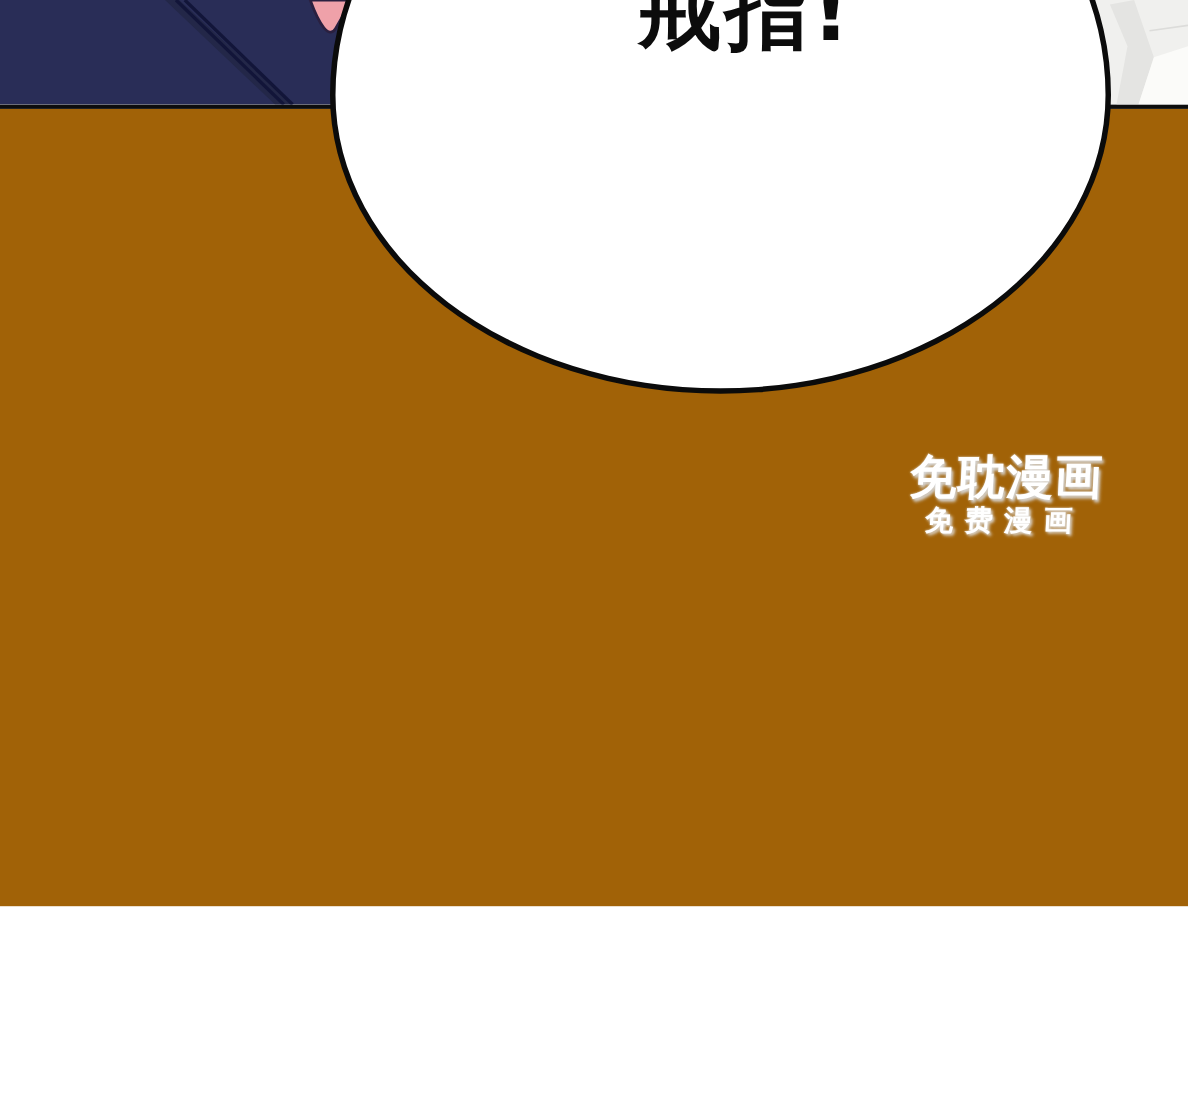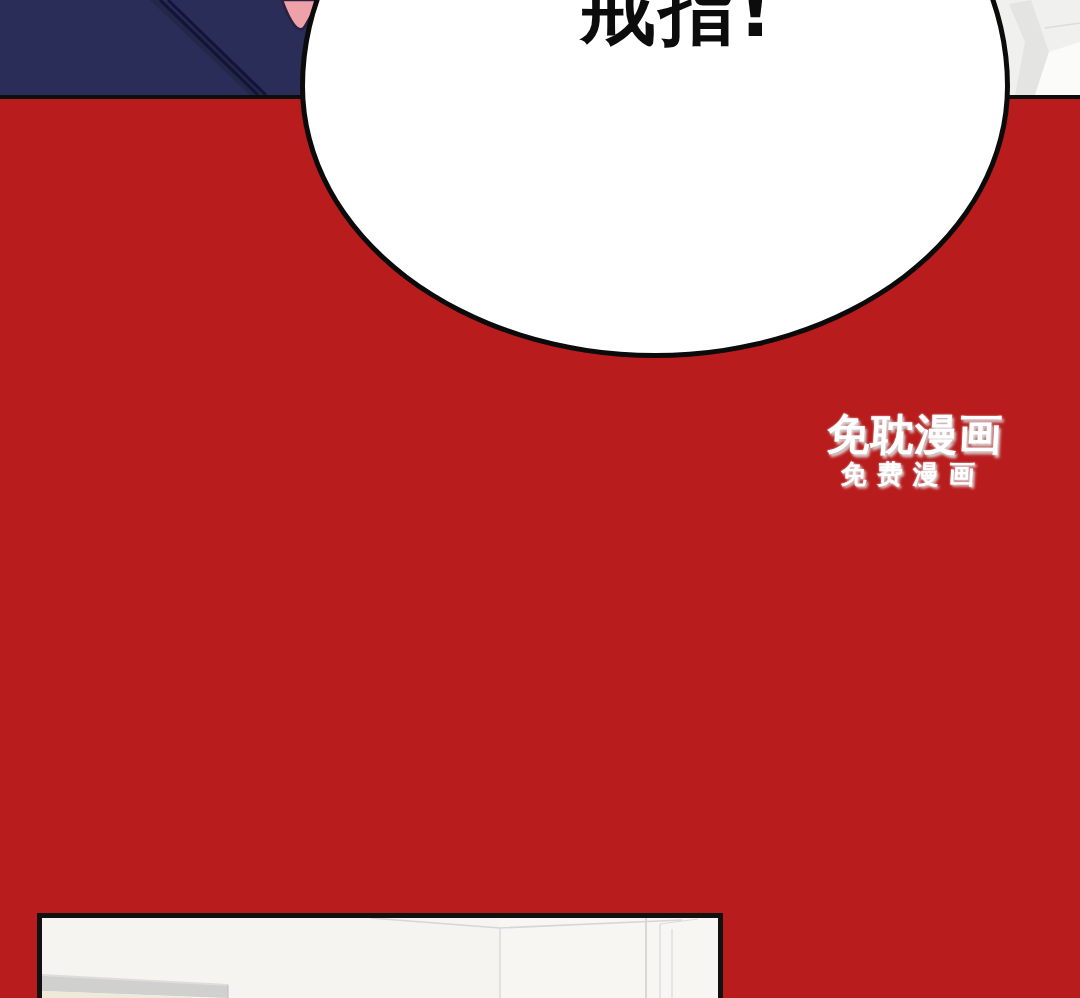--- a/index.html
+++ b/index.html
@@ -1,18 +1,18 @@
 <!DOCTYPE html>
 <html><head>
 <meta charset="utf-8">
 <style>
   html,body{margin:0;padding:0;background:#ffffff;}
   #stage{
-    position:relative;width:1080px;height:998px;overflow:hidden;
-    background:#b91c1c;font-family:"DejaVu Sans","Liberation Sans",sans-serif;
+    position:relative;width:1080px;height:824px;overflow:hidden;
+    background:#a16207;font-family:"DejaVu Sans","Liberation Sans",sans-serif;
   }
   
   .top-panel{
     position:absolute;left:0;top:0;width:1080px;height:99px;
     border-bottom:4px solid #0d0d0d;box-sizing:border-box;background:#ffffff;z-index:1;
   }
   .jacket{position:absolute;left:0;top:0;width:340px;height:95px;}
   .wall-corner{position:absolute;left:985px;top:0;width:95px;height:95px;}
   .art{display:block;}
   

